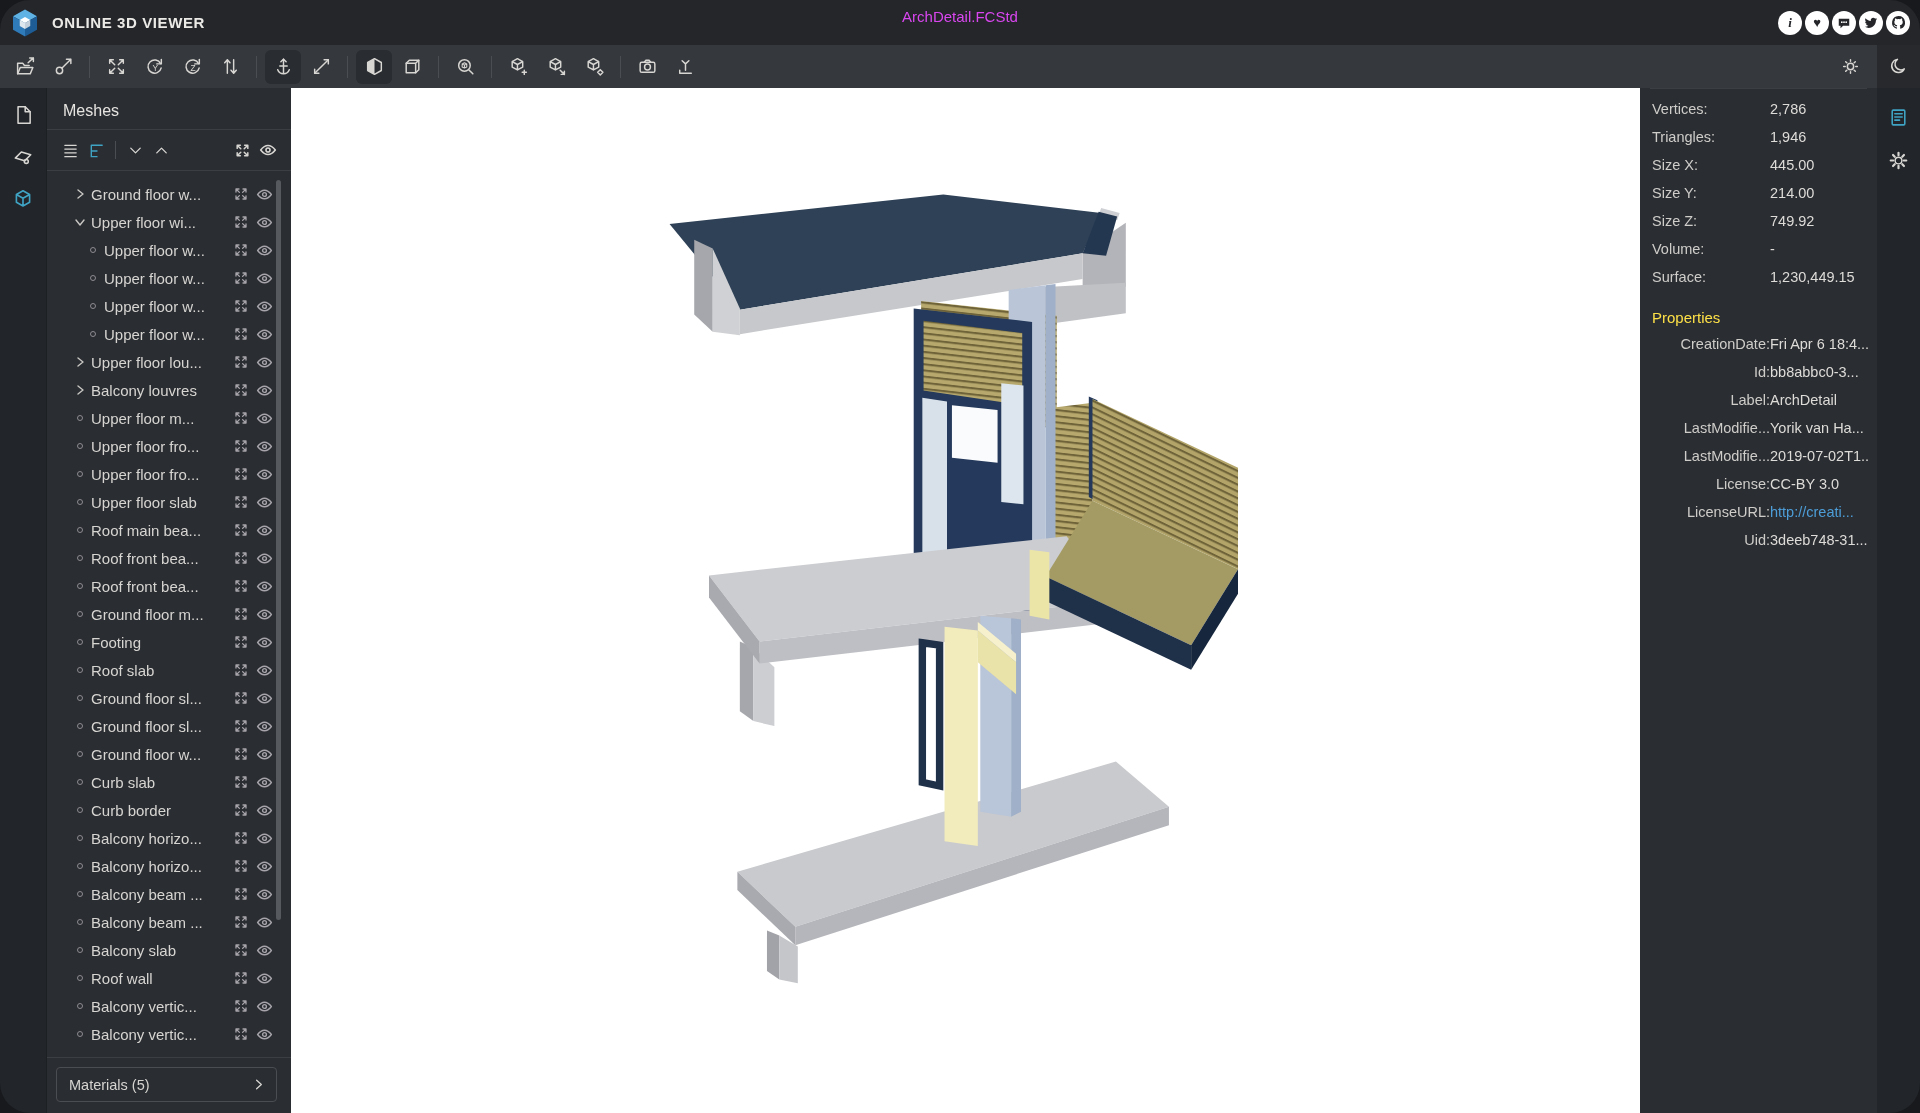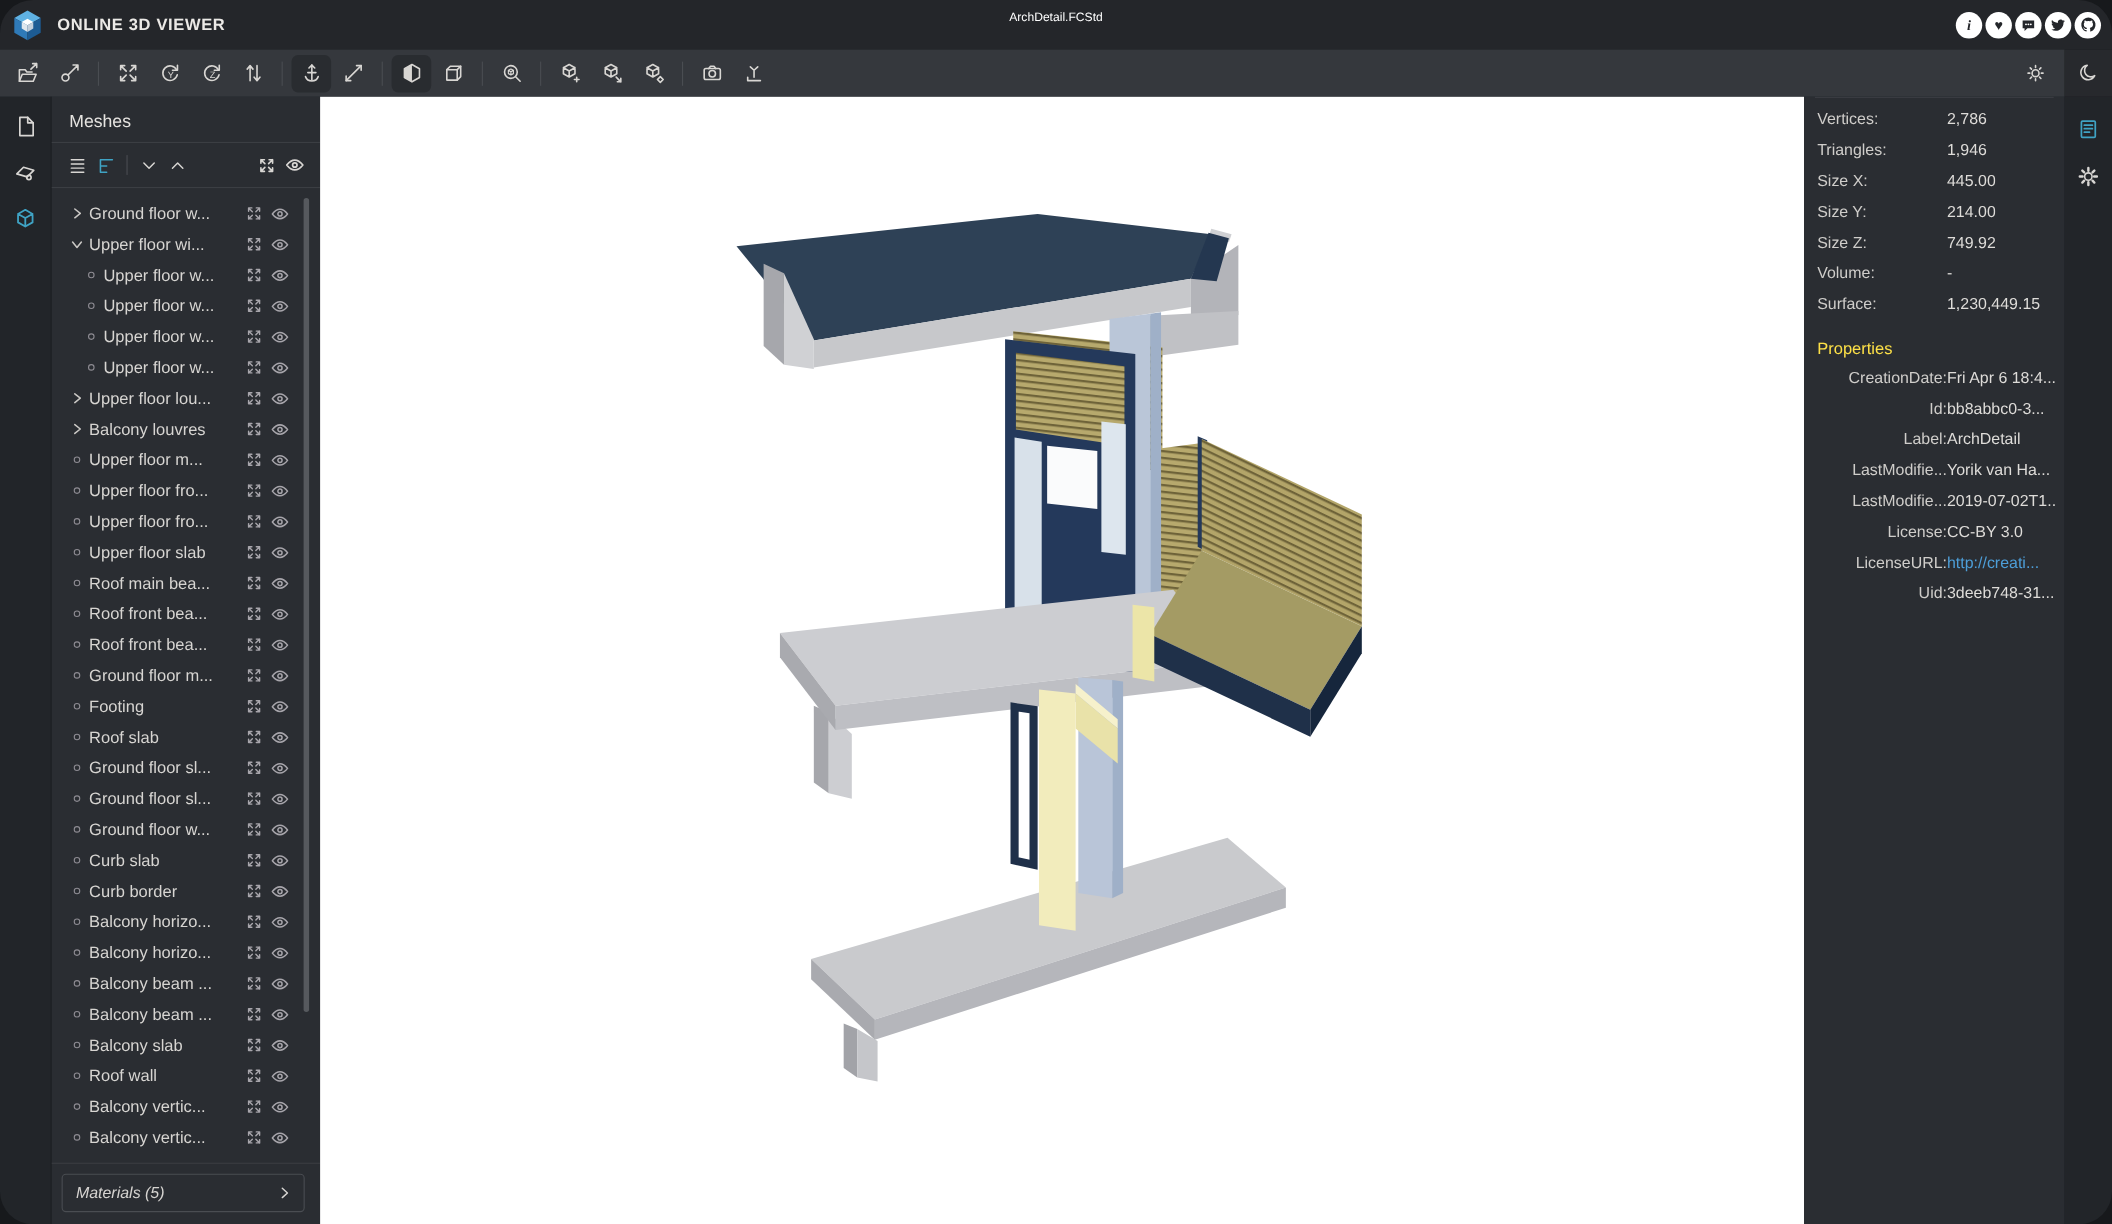--- a/index.html
+++ b/index.html
@@ -9,21 +9,21 @@
   svg{display:block}
   .ico{stroke:#d8d6d3;fill:none;stroke-width:1.4;stroke-linecap:round;stroke-linejoin:round}
   .tealico{stroke:#3fa3c4;fill:none;stroke-width:1.5;stroke-linecap:round;stroke-linejoin:round}
 
   
   .header{position:absolute;left:0;top:0;width:1920px;height:45px;background:#24262a;
           display:flex;align-items:center;}
   .logo{margin-left:10px;}
   .app-title{margin-left:12px;font-size:15px;font-weight:700;letter-spacing:0.6px;color:#eceae7;}
   .file-title{position:absolute;left:50%;top:0;height:32px;display:flex;align-items:center;
-              transform:translateX(-50%);font-size:11px;color:#ffffff;}
+              transform:translateX(-50%);font-size:15px;color:#d946ef;}
   .social{position:absolute;right:10px;top:0;height:45px;display:flex;align-items:center;gap:3px;}
   .scirc{width:24px;height:24px;border-radius:50%;background:#ffffff;display:flex;align-items:center;
          justify-content:center;color:#24262a;font-weight:700;font-size:13px;cursor:pointer;border:none;padding:0}
 
   
   .toolbar{position:absolute;left:0;top:45px;width:1877px;height:43px;background:#35383d;
            display:flex;align-items:center;padding-left:6px;box-sizing:border-box;}
   .tbtn{width:36px;height:34px;background:transparent;border:none;border-radius:6px;display:flex;
         align-items:center;justify-content:center;padding:0;cursor:pointer;margin:0 1px;}
   .tbtn.active{background:#292c30;}
@@ -42,35 +42,35 @@
   
   .meshpanel{position:absolute;left:47px;top:88px;width:244px;height:1025px;background:#2a2d32;
              box-sizing:border-box;}
   .panel-title{padding:14px 0 9px 16px;font-size:16px;font-weight:500;color:#e6e4e1;}
   .hdiv{height:1px;background:#3b3e43;margin:0 0;}
   .tree-tools{height:40px;display:flex;align-items:center;padding:0 10px;}
   .ttbtn{width:26px;height:26px;background:transparent;border:none;display:flex;align-items:center;
          justify-content:center;cursor:pointer;padding:0;}
   .tt-sep{width:1px;height:18px;background:#4a4d52;margin:0 6px;}
   .tt-spacer{flex:1}
-  .tree-list{position:absolute;left:0;top:92px;width:244px;height:872px;overflow:hidden;}
+  .tree-list{position:absolute;left:10px;top:92px;width:244px;height:872px;overflow:hidden;}
   .trow{height:28px;display:flex;align-items:center;box-sizing:border-box;cursor:pointer;}
   .marker{width:22px;display:flex;align-items:center;justify-content:center;flex:none;}
   .bullet{width:6px;height:6px;border-radius:50%;border:1.5px solid #8d8b92;box-sizing:border-box;}
   .chev{transition:none}
   .chev.open{transform:rotate(90deg);}
   .tlabel{flex:1;font-size:15px;color:#d7d5d2;white-space:nowrap;overflow:hidden;}
   .ricons{display:flex;gap:7px;margin-right:28px;flex:none;}
   .ricbtn{background:none;border:none;padding:0;cursor:pointer;display:flex;}
   .scrollbar{position:absolute;right:10px;top:92px;width:5px;height:740px;border-radius:3px;background:#56595e;}
   .mat-footer{position:absolute;left:0;bottom:0;width:244px;box-sizing:border-box;
               border-top:1px solid #3b3e43;padding:9px 14px 11px 9px;}
   .materials-btn{width:100%;height:35px;background:transparent;border:1px solid #4a4d52;border-radius:4px;
                  display:flex;align-items:center;justify-content:space-between;padding:0 10px 0 12px;
-                 color:#d6d4d1;font-size:14.5px;cursor:pointer;font-family:inherit;font-style:italic;}
+                 color:#d6d4d1;font-size:14.5px;cursor:pointer;font-family:inherit;}
 
   
   .viewport{position:absolute;left:291px;top:88px;width:1349px;height:1025px;background:#ffffff;}
   .viewport svg{width:100%;height:100%;}
 
   
   .rightpanel{position:absolute;left:1640px;top:88px;width:237px;height:1025px;background:#2a2d32;
               box-sizing:border-box;padding:0 0;}
   .rp-title{padding:14px 0 9px 12px;font-size:16px;font-weight:500;color:#e6e4e1;}
   .rp-div{height:1px;background:#3b3e43;margin:0 10px 6px 10px;}

